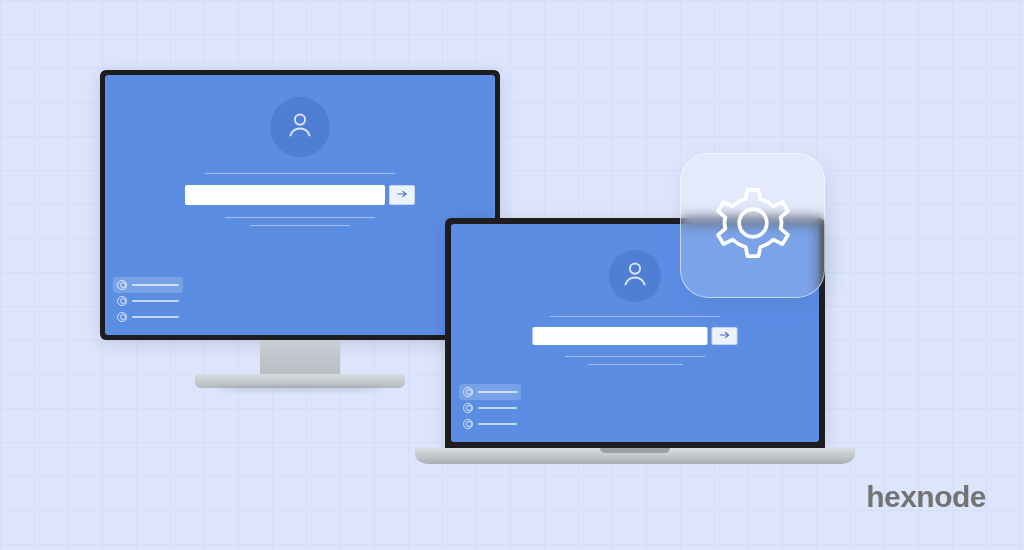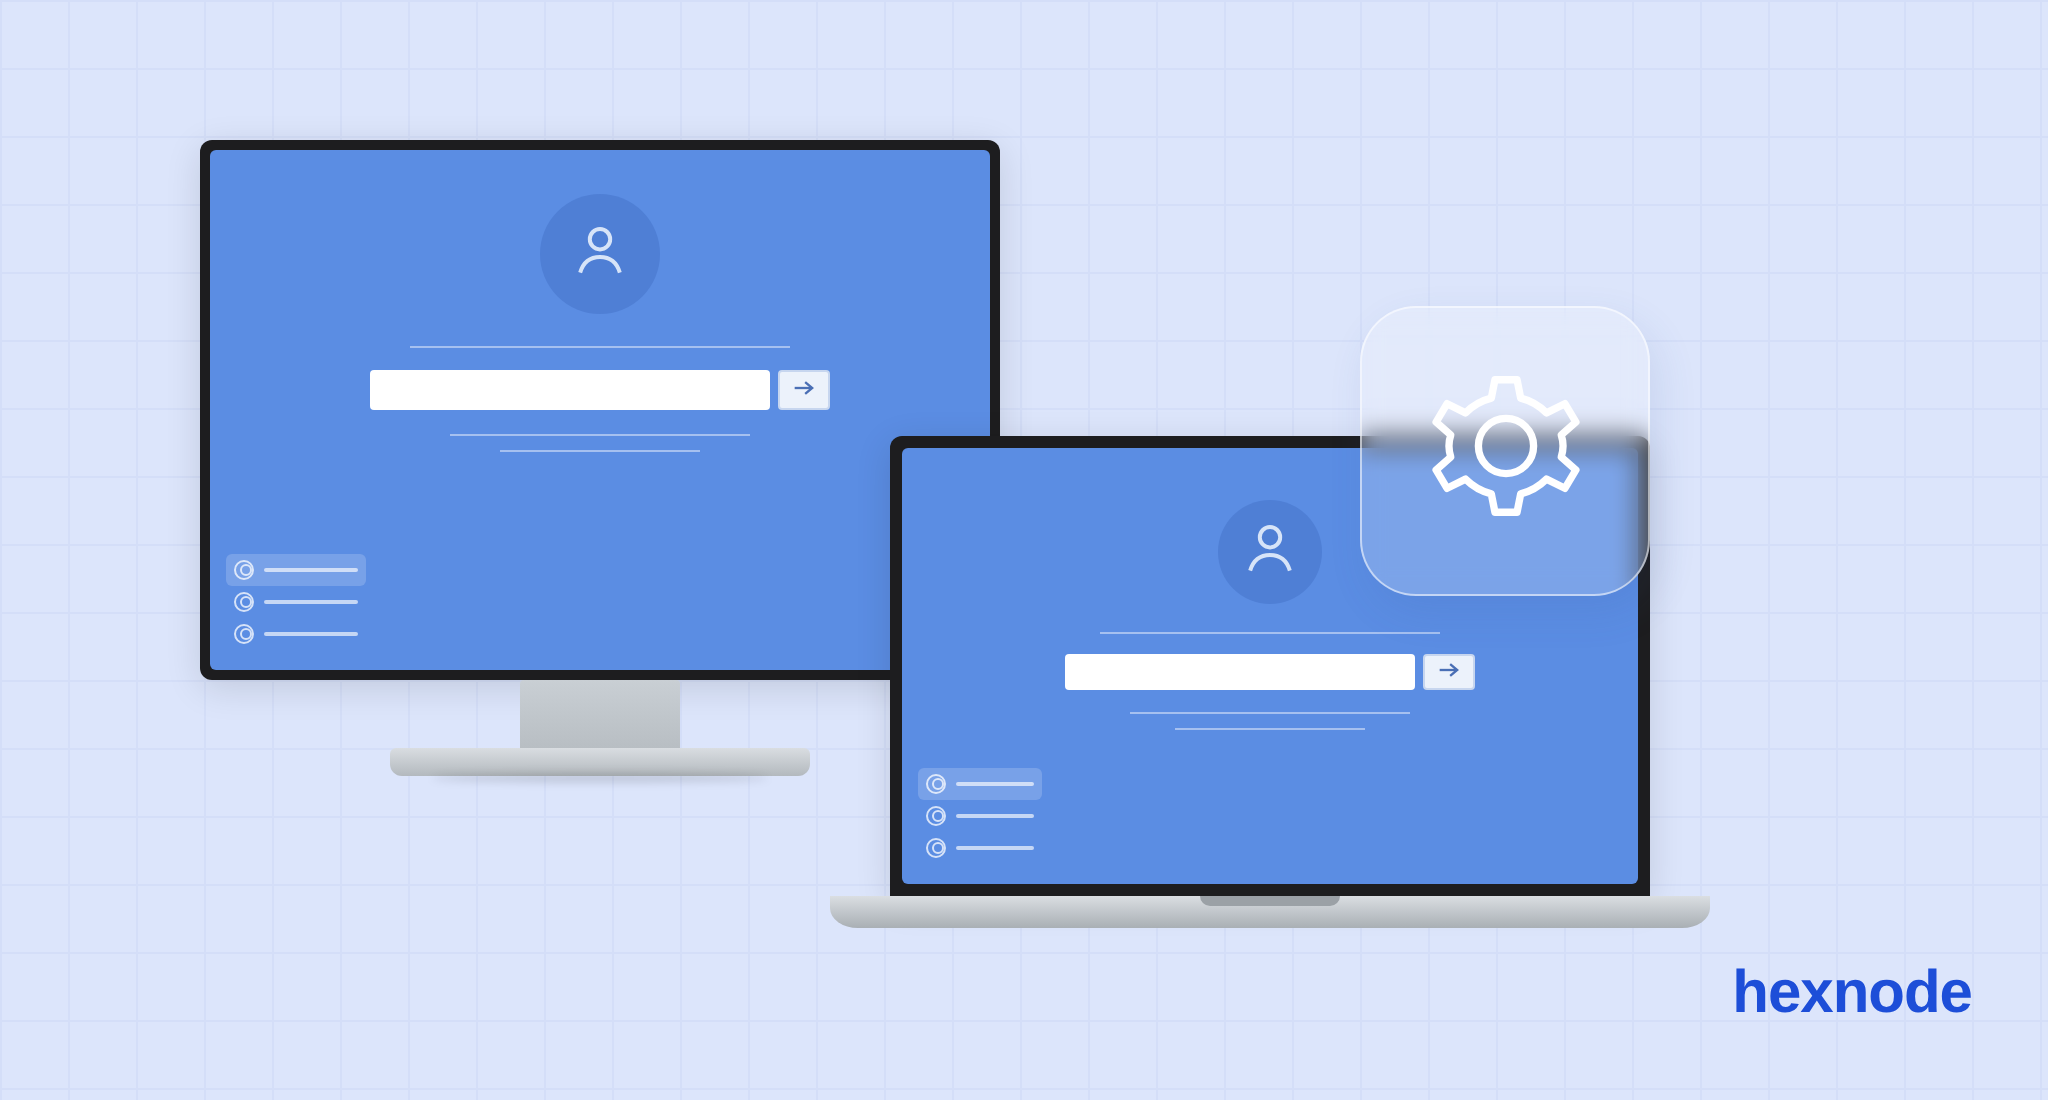--- a/index.html
+++ b/index.html
@@ -206,21 +206,21 @@
   .geartile svg { width: 92px; height: 92px; }
 
   
   .brand {
     position: absolute;
     right: 38px;
     bottom: 36px;
     font-size: 30px;
     font-weight: 600;
     letter-spacing: -0.5px;
-    color: #1d4ed8;
+    color: #737373;
     font-family: "Segoe UI", Arial, sans-serif;
   }
 </style>
 </head>
 <body>
 
 <div class="grid"></div>
 
 <div class="desktop">
   <div class="desktop-bezel">

